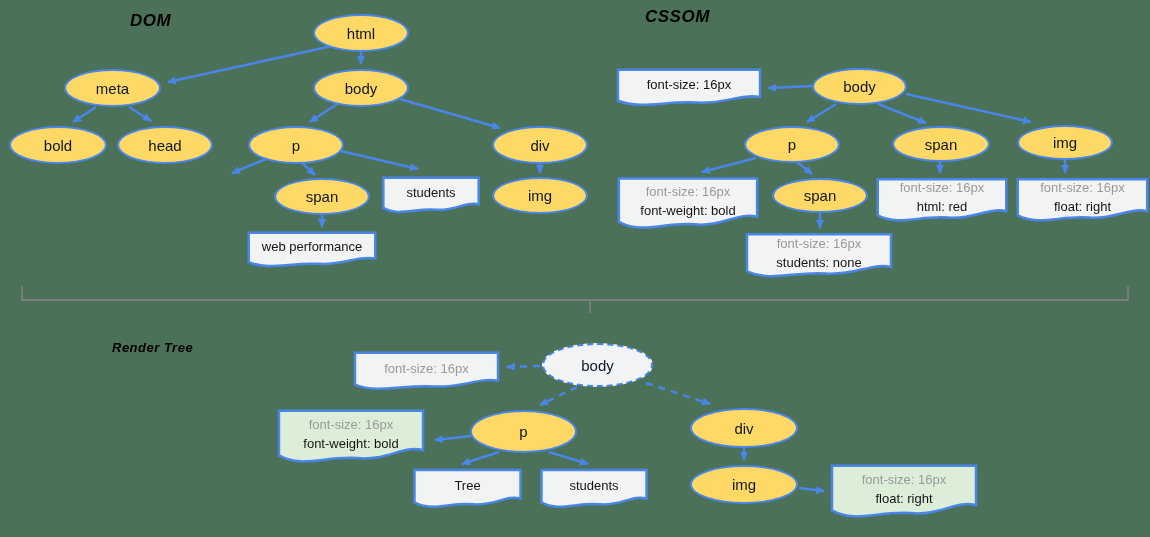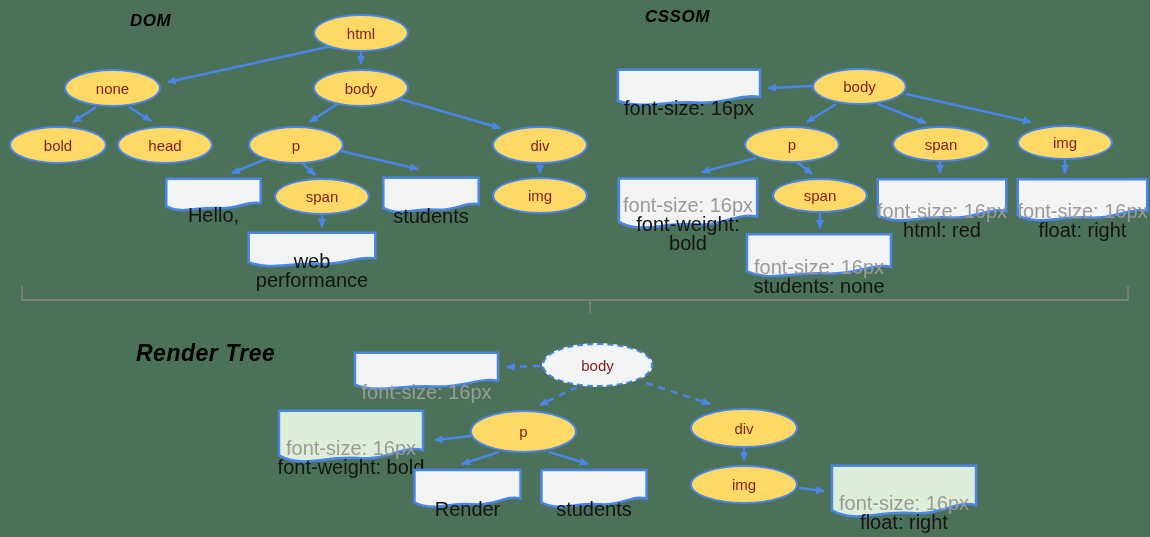--- a/index.html
+++ b/index.html
@@ -20,21 +20,21 @@
     font-size:17px;
     color:#000000;
     letter-spacing:.5px;
   }
   .ellipse{
     position:absolute;
     background:#ffd966;
     border:2.5px solid #4a86e8;
     border-radius:50%;
     display:flex;align-items:center;justify-content:center;
-    font-size:15px;color:#7f1d1d;
+    font-size:15px;color:#0f172a;
     box-sizing:border-box;
   }
   .ellipse.white-dashed{
     background:#f1f3f4;
     border:2px dashed #4a86e8;
   }
   .doc{
     position:absolute;
   }
   .doc svg.doc-shape{
@@ -46,23 +46,22 @@
     stroke:#4a86e8;
     stroke-width:2.5;
   }
   .doc.green .doc-path{ fill:#ddeed8; }
   .doc-text{
     position:relative;
     width:100%;height:100%;
     display:flex;flex-direction:column;
     align-items:center;justify-content:center;
     padding-bottom:7px;box-sizing:border-box;
-    font-size:20px;line-height:19px;color:#141414;
+    font-size:13px;line-height:19px;color:#141414;
     text-align:center;
-    margin-top:24px;
   }
   .muted{ color:#9a9a9a; }
   .arrows{ position:absolute;left:0;top:0;pointer-events:none; }
 </style>
 </head>
 <body>
 
 <div class="canvas">
 
   <svg class="arrows" width="1150" height="537">
@@ -107,37 +106,29 @@
 
     <g stroke="#7d7d7d" stroke-width="1.8" fill="none">
       <polyline points="22,286 22,300 1128,300 1128,286"></polyline>
       <line x1="590" y1="300" x2="590" y2="313"></line>
     </g>
   </svg>
 
   <div class="sec-title" style="left:130px;top:11px;">DOM</div>
 
   <div class="ellipse" style="left:313px;top:14px;width:96px;height:38px;">html</div>
-  <div class="ellipse" style="left:64px;top:69px;width:97px;height:38px;">none</div>
+  <div class="ellipse" style="left:64px;top:69px;width:97px;height:38px;">meta</div>
   <div class="ellipse" style="left:313px;top:69px;width:96px;height:38px;">body</div>
   <div class="ellipse" style="left:9px;top:126px;width:98px;height:38px;">bold</div>
   <div class="ellipse" style="left:117px;top:126px;width:96px;height:38px;">head</div>
   <div class="ellipse" style="left:248px;top:126px;width:96px;height:38px;">p</div>
   <div class="ellipse" style="left:492px;top:126px;width:96px;height:38px;">div</div>
   <div class="ellipse" style="left:274px;top:178px;width:96px;height:37px;">span</div>
   <div class="ellipse" style="left:492px;top:177px;width:96px;height:37px;">img</div>
 
-  <div class="doc" style="left:165px;top:177px;width:97px;height:36px;">
-    <svg class="doc-shape" viewBox="0 0 150 44" preserveAspectRatio="none">
-        <path class="doc-path" vector-effect="non-scaling-stroke" d="M2 2 L148 2 L148 32 C128 28 112 40 82 38 C50 36 26 46 2 36 Z"></path>
-      </svg>
-    <div class="doc-text">
-        <span>Hello,</span>
-      </div>
-  </div>
   <div class="doc" style="left:382px;top:176px;width:98px;height:39px;">
     <svg class="doc-shape" viewBox="0 0 150 44" preserveAspectRatio="none">
         <path class="doc-path" vector-effect="non-scaling-stroke" d="M2 2 L148 2 L148 32 C128 28 112 40 82 38 C50 36 26 46 2 36 Z"></path>
       </svg>
     <div class="doc-text">
         <span>students</span>
       </div>
   </div>
   <div class="doc" style="left:247px;top:231px;width:130px;height:38px;">
     <svg class="doc-shape" viewBox="0 0 150 44" preserveAspectRatio="none">
@@ -194,21 +185,21 @@
   <div class="doc" style="left:745px;top:232px;width:148px;height:48px;">
     <svg class="doc-shape" viewBox="0 0 150 44" preserveAspectRatio="none">
         <path class="doc-path" vector-effect="non-scaling-stroke" d="M2 2 L148 2 L148 32 C128 28 112 40 82 38 C50 36 26 46 2 36 Z"></path>
       </svg>
     <div class="doc-text">
         <span class="muted">font-size: 16px</span>
         <span>students: none</span>
       </div>
   </div>
 
-  <div class="sec-title" style="left:136px;top:340px;font-size:23px;text-align:center;">Render Tree</div>
+  <div class="sec-title" style="left:112px;top:340px;font-size:13px;text-align:center;">Render Tree</div>
 
   <div class="ellipse white-dashed" style="left:542px;top:343px;width:111px;height:44px;">body</div>
   <div class="ellipse" style="left:470px;top:410px;width:107px;height:43px;">p</div>
   <div class="ellipse" style="left:690px;top:408px;width:108px;height:40px;">div</div>
   <div class="ellipse" style="left:690px;top:465px;width:108px;height:39px;">img</div>
 
   <div class="doc" style="left:353px;top:351px;width:147px;height:41px;">
     <svg class="doc-shape" viewBox="0 0 150 44" preserveAspectRatio="none">
         <path class="doc-path" vector-effect="non-scaling-stroke" d="M2 2 L148 2 L148 32 C128 28 112 40 82 38 C50 36 26 46 2 36 Z"></path>
       </svg>
@@ -232,21 +223,21 @@
     <div class="doc-text">
         <span class="muted">font-size: 16px</span>
         <span>float: right</span>
       </div>
   </div>
   <div class="doc" style="left:413px;top:468px;width:109px;height:42px;">
     <svg class="doc-shape" viewBox="0 0 150 44" preserveAspectRatio="none">
         <path class="doc-path" vector-effect="non-scaling-stroke" d="M2 2 L148 2 L148 32 C128 28 112 40 82 38 C50 36 26 46 2 36 Z"></path>
       </svg>
     <div class="doc-text">
-        <span>Render</span>
+        <span>Tree</span>
       </div>
   </div>
   <div class="doc" style="left:540px;top:468px;width:108px;height:42px;">
     <svg class="doc-shape" viewBox="0 0 150 44" preserveAspectRatio="none">
         <path class="doc-path" vector-effect="non-scaling-stroke" d="M2 2 L148 2 L148 32 C128 28 112 40 82 38 C50 36 26 46 2 36 Z"></path>
       </svg>
     <div class="doc-text">
         <span>students</span>
       </div>
   </div>

